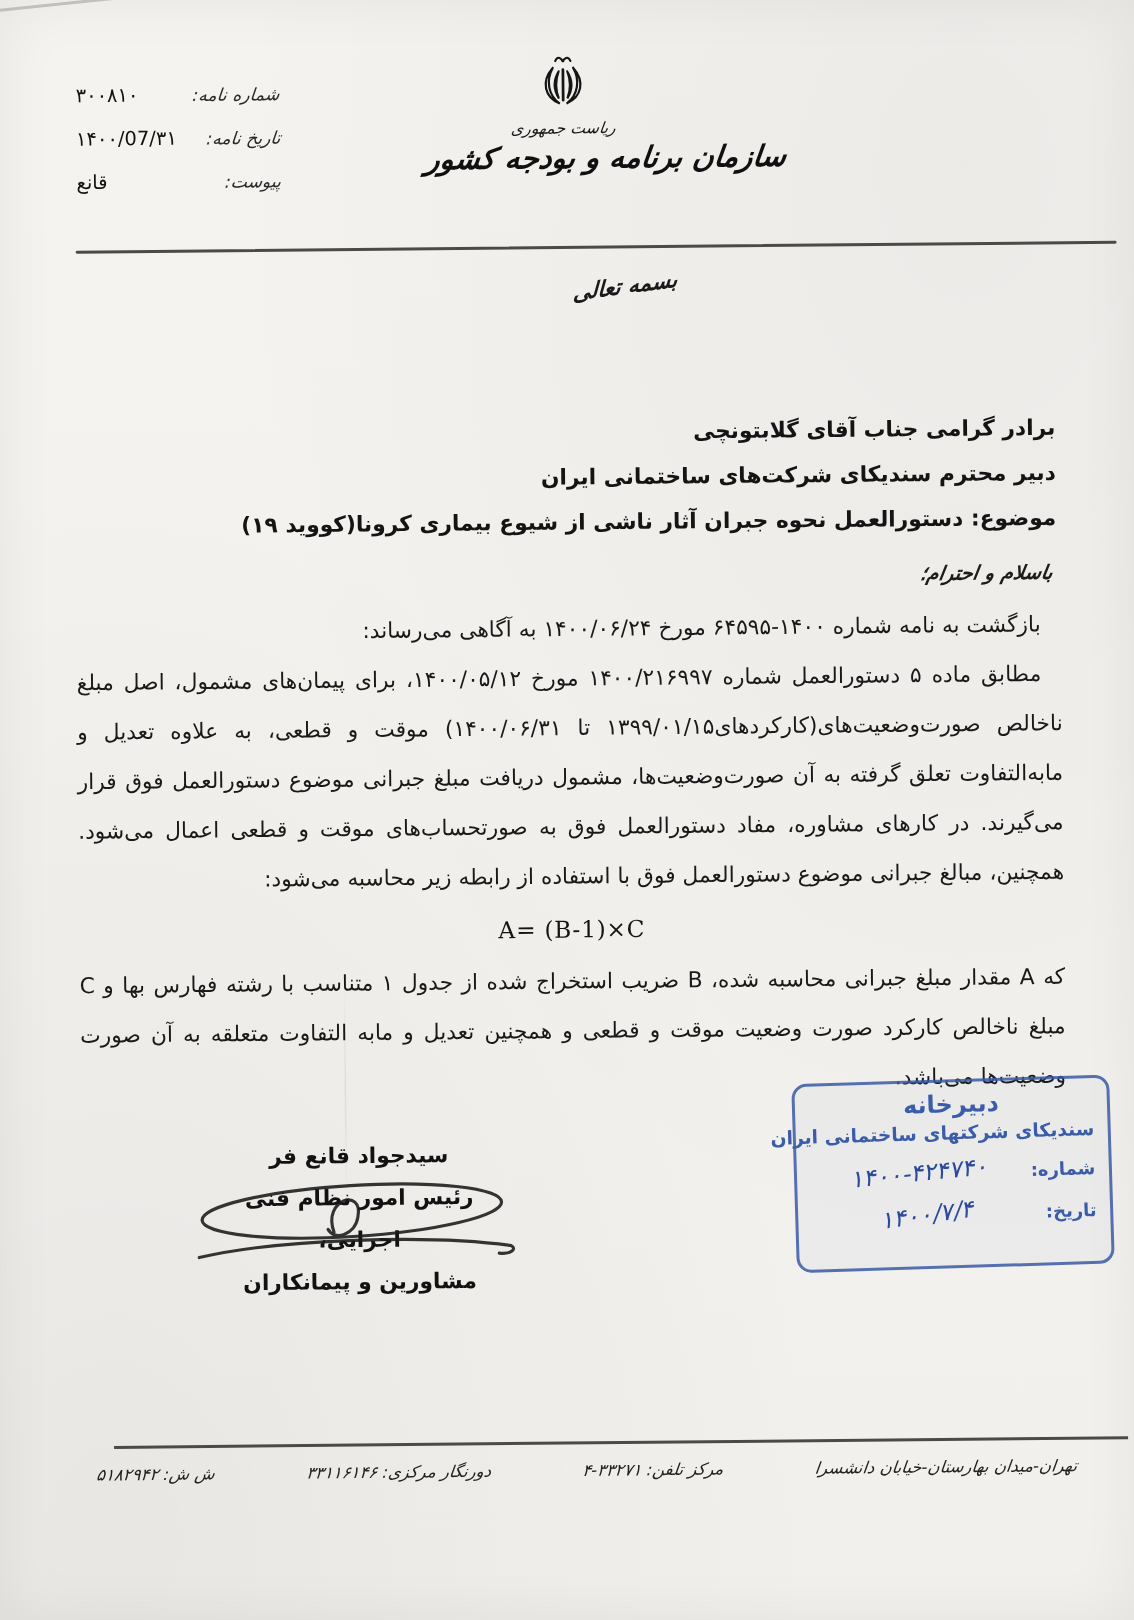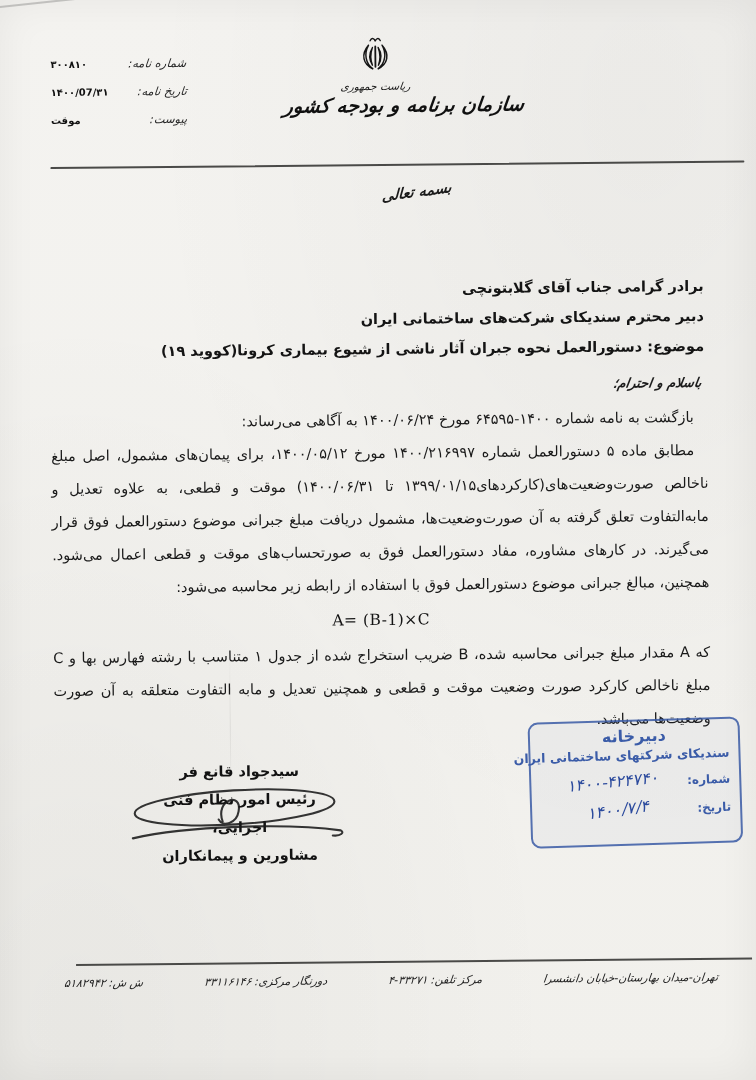--- a/index.html
+++ b/index.html
@@ -12,21 +12,21 @@
     overflow:hidden;
     font-family:"DejaVu Sans",sans-serif;
     color:#1e1e1e;
     box-shadow:inset 0 0 40px rgba(0,0,0,0.06);
   }
   .content{position:absolute;inset:0;transform:rotate(-0.55deg);transform-origin:50% 50%;}
   
   .hdr-fields{position:absolute;right:565px;left:55px;top:54px;display:flex;flex-direction:column;gap:14px;}
   .hdr-row{display:flex;direction:rtl;justify-content:space-between;align-items:baseline;}
   .hdr-label{font-size:11.5px;font-style:italic;transform:skewX(-6deg);color:#2a2a2a;white-space:nowrap;}
-  .hdr-value{font-size:10px;color:#111;white-space:nowrap;direction:rtl;font-weight:bold;}
+  .hdr-value{font-size:13px;color:#111;white-space:nowrap;direction:rtl;}
   .logo-block{position:absolute;left:288px;top:34px;width:184px;text-align:center;}
   .emblem{display:block;margin:0 auto 2px auto;}
   .presidency{font-size:10.5px;font-style:italic;transform:skewX(-8deg);color:#161616;margin-bottom:2px;}
   .org-name{font-size:19.5px;font-weight:bold;font-style:italic;transform:skewX(-7deg);white-space:nowrap;color:#101010;}
   .hdr-rule{position:absolute;left:54px;width:694px;top:164px;height:2px;background:#4a4a48;border-radius:1px;}
   
   .besmeleh{position:absolute;left:385px;top:184px;font-size:14.5px;font-weight:bold;font-style:italic;
     transform:rotate(-7deg) skewX(-10deg);color:#1a1a1a;}
   
   .recipient{position:absolute;right:50px;top:274px;direction:rtl;text-align:right;
@@ -79,21 +79,21 @@
       <div class="hdr-row">
         <span class="hdr-label">شماره نامه:</span>
         <span class="hdr-value">۳۰۰۸۱۰</span>
       </div>
       <div class="hdr-row">
         <span class="hdr-label">تاریخ نامه:</span>
         <span class="hdr-value">۱۴۰۰/07/۳۱</span>
       </div>
       <div class="hdr-row">
         <span class="hdr-label">پیوست:</span>
-        <span class="hdr-value">موقت</span>
+        <span class="hdr-value">قانع</span>
       </div>
     </div>
 
     <div class="logo-block">
       <svg class="emblem" width="34" height="44" viewBox="0 0 60 74">
         <g fill="none" stroke="#151515" stroke-linecap="round">
           <path d="M21 10 c3 -7 8 -3 9 1 c1 -4 6 -8 9 -1" stroke-width="2.4"></path>
           <path d="M30 20 L30 56" stroke-width="3.2"></path>
           <path d="M25 22 Q15 38 25 54 Q19 38 25 22" stroke-width="2.4"></path>
           <path d="M35 22 Q45 38 35 54 Q41 38 35 22" stroke-width="2.4"></path>

